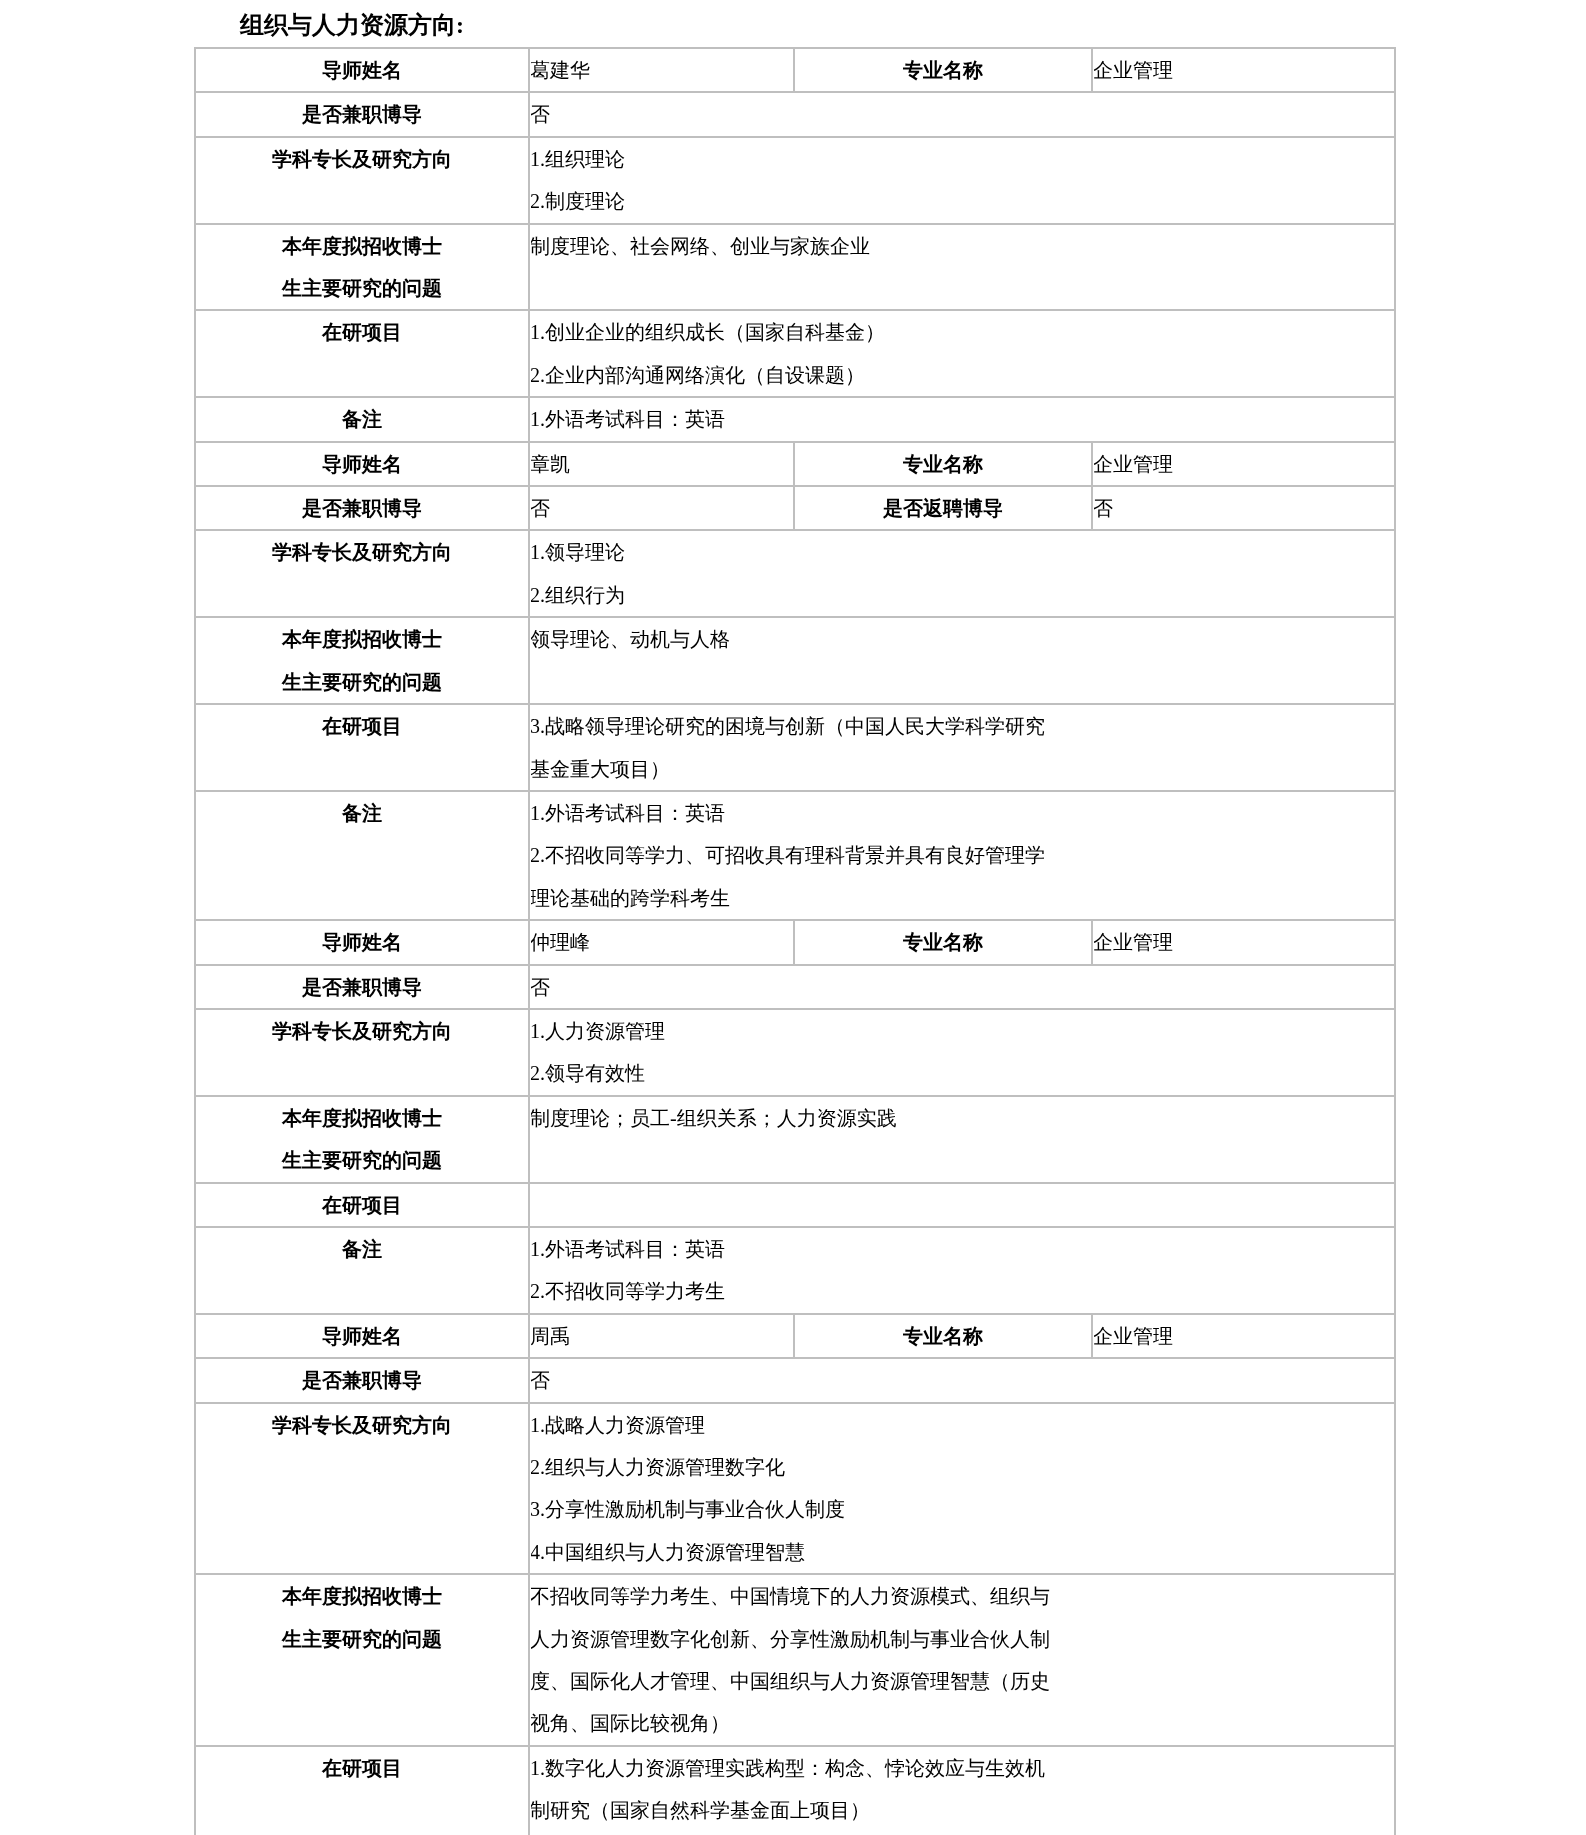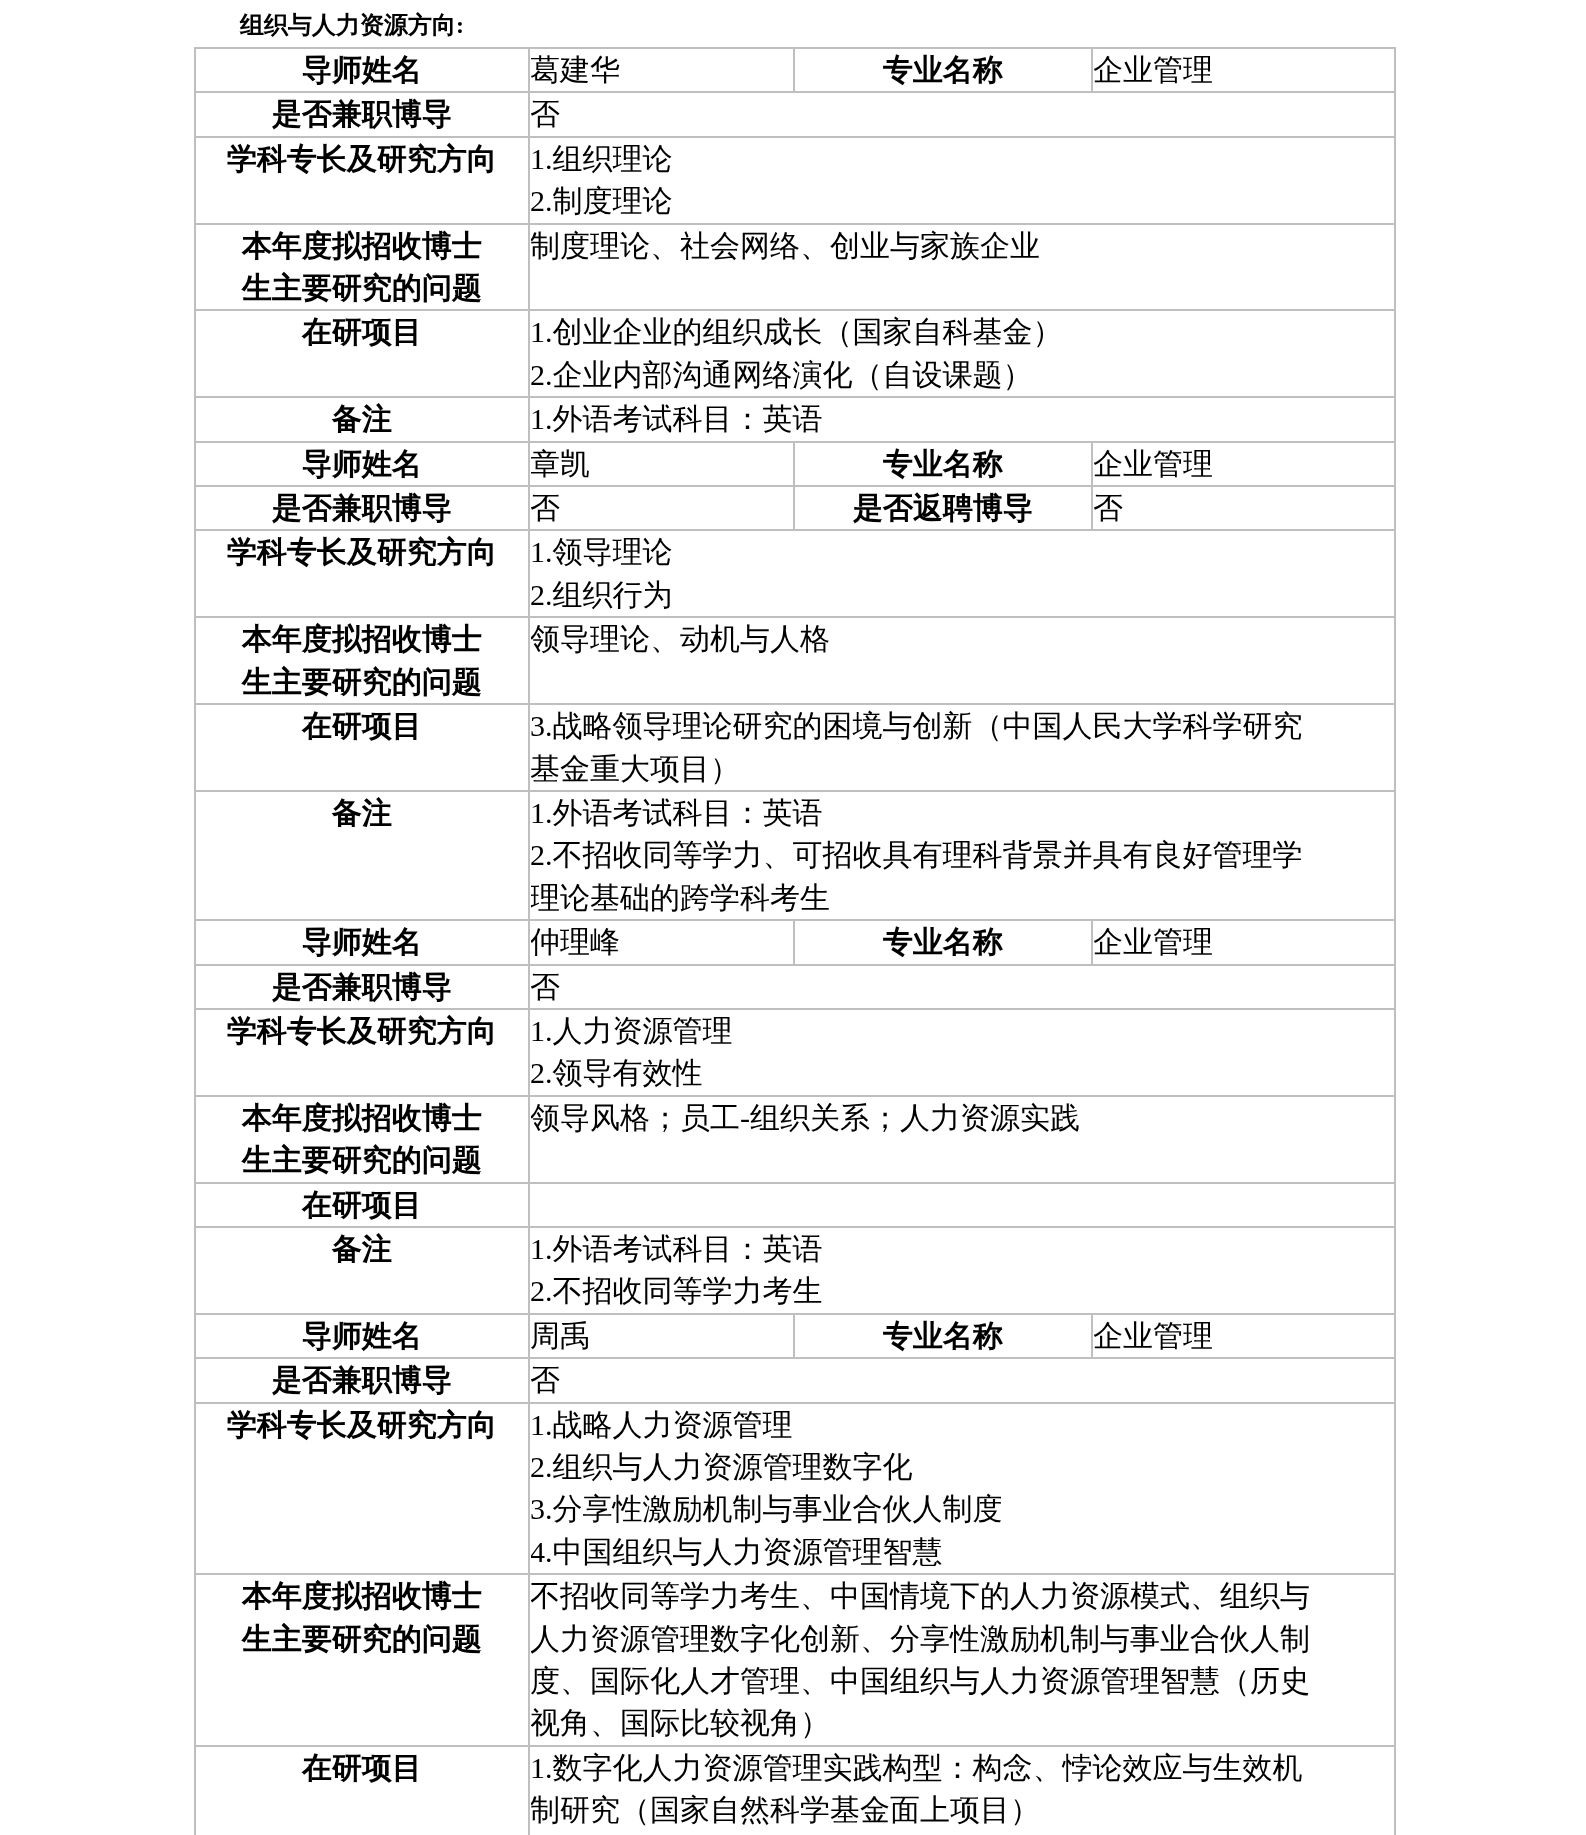--- a/index.html
+++ b/index.html
@@ -27,21 +27,21 @@
   table.doc-table {
     position: absolute;
     left: 194px;
     top: 47px;
     width: 1200px;
     border-collapse: collapse;
     table-layout: fixed;
   }
   table.doc-table td {
     border: 2px solid #bfbfbf;
-    font-size: 30px;
+    font-size: 20px;
     line-height: 42.4px;
     vertical-align: top;
     padding: 0;
     overflow: hidden;
   }
   td.lbl {
     font-weight: bold;
     text-align: center;
     white-space: pre-line;
   }
@@ -141,21 +141,21 @@
     <td class="val" colspan="3">否</td>
   </tr>
   <tr>
     <td class="lbl">学科专长及研究方向</td>
     <td class="val" colspan="3">1.人力资源管理
 2.领导有效性</td>
   </tr>
   <tr>
     <td class="lbl">本年度拟招收博士
 生主要研究的问题</td>
-    <td class="val" colspan="3">领导风格；员工-组织关系；人力资源实践</td>
+    <td class="val" colspan="3">制度理论；员工-组织关系；人力资源实践</td>
   </tr>
   <tr>
     <td class="lbl">在研项目</td>
     <td class="val" colspan="3"></td>
   </tr>
   <tr>
     <td class="lbl">备注</td>
     <td class="val" colspan="3">1.外语考试科目：英语
 2.不招收同等学力考生</td>
   </tr>

